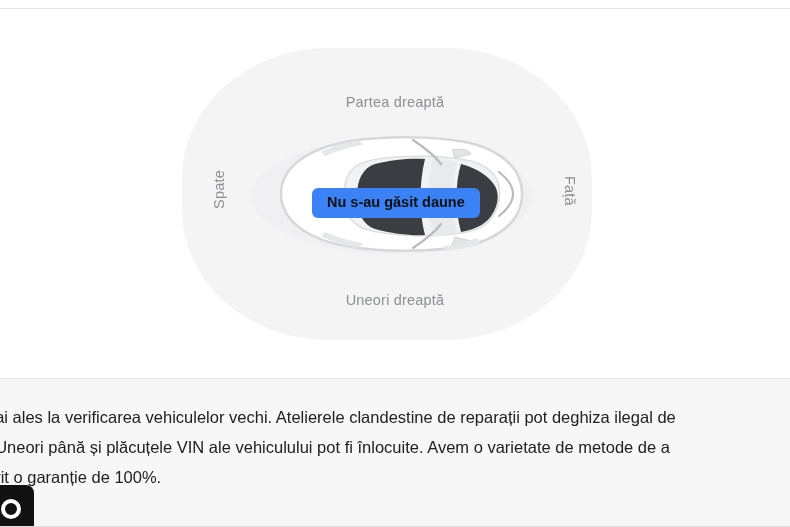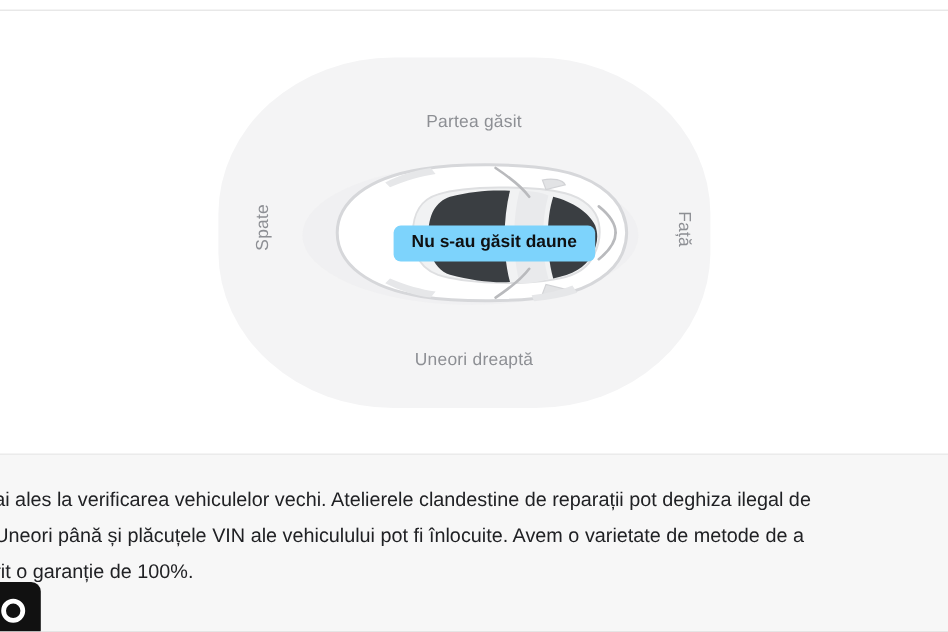--- a/index.html
+++ b/index.html
@@ -86,29 +86,28 @@
   }
   .car-wrap svg {
     display: block;
   }
 
   
   .status-pill {
     position: absolute;
     left: 312px;
     top: 178px;
-    background: #7dd3fc;
+    background: #3b82f6;
     color: #0f1012;
     font-size: 14.5px;
     font-weight: bold;
     padding: 7px 15px 8px 15px;
     border-radius: 6px;
     white-space: nowrap;
     line-height: 1;
-    margin-left: 16px;
   }
 
   
   .text-panel {
     position: absolute;
     top: 378px;
     left: 0;
     width: 790px;
     height: 112px;
     background: #f7f7f7;
@@ -168,21 +167,21 @@
 </style>
 </head>
 <body>
 
 <div class="top-rule"></div>
 
 <div class="diagram-panel">
 
   <div class="car-stage"></div>
 
-  <div class="stage-label label-top">Partea găsit</div>
+  <div class="stage-label label-top">Partea dreaptă</div>
   <div class="stage-label label-bottom">Uneori dreaptă</div>
   <div class="stage-label label-left">Spate</div>
   <div class="stage-label label-right">Față</div>
 
   <div class="car-wrap">
     <svg width="290" height="132" viewBox="0 0 290 132" xmlns="http://www.w3.org/2000/svg">
 
       <ellipse cx="145" cy="68" rx="140" ry="58" fill="#ececee" opacity="0.55"></ellipse>
 
       <path d="M34 66

